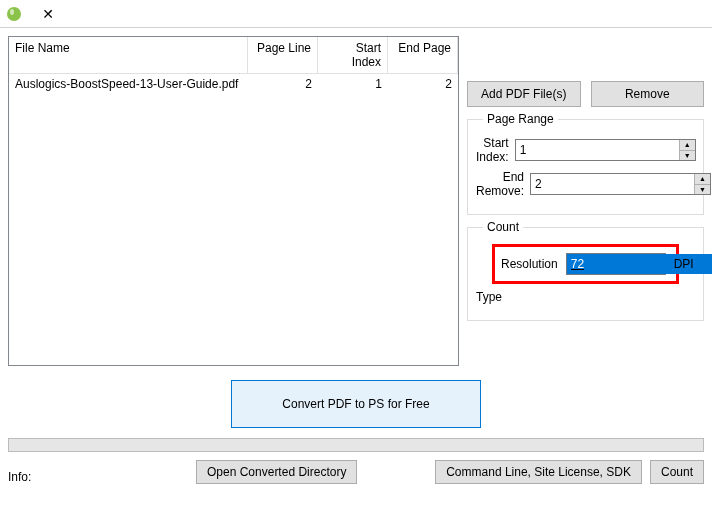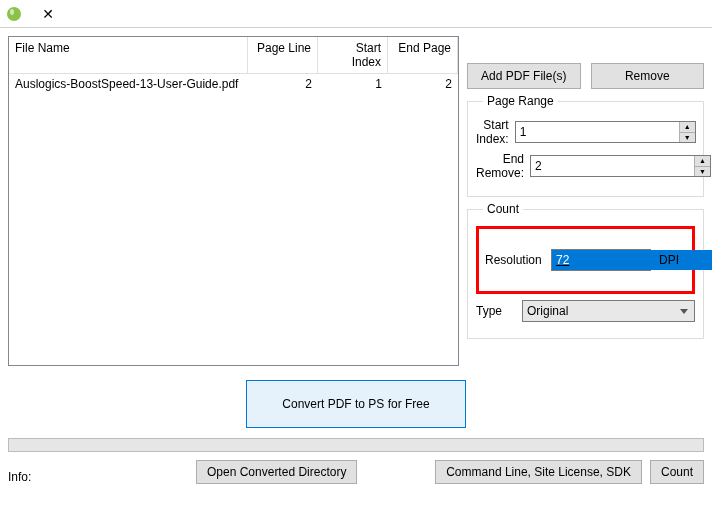--- a/index.html
+++ b/index.html
@@ -29,30 +29,30 @@
 .group { border: 1px solid #dcdcdc; padding: 10px 8px 10px 8px; position: relative; margin-top: 4px; }
 .group-title { position: absolute; top: -8px; left: 15px; background: #fff; padding: 0 4px; }
 .field { display: flex; align-items: center; margin: 6px 0; gap: 6px; }
 .field label { width: 68px; text-align: right; }
 .spin { display: flex; border: 1px solid #7a7a7a; height: 22px; flex: 1; background: #fff; }
 .spin input { border: none; flex: 1; padding: 0 4px; outline: none; font-size: 12px; }
 .spin .arrows { width: 16px; display: flex; flex-direction: column; border-left: 1px solid #b0b0b0; }
 .spin .arrows span { flex: 1; display: flex; align-items: center; justify-content: center; font-size: 7px; background: #e1e1e1; border-bottom: 1px solid #b0b0b0; }
 .spin .arrows span:last-child { border-bottom: none; }
 
-.redbox { border: 3px solid #ff0000; padding: 20px 6px; margin: 6px 0; }
+.redbox { border: 3px solid #ff0000; padding: 6px 6px; margin: 6px 16px; }
 .resrow { display: flex; align-items: center; gap: 8px; }
 .resrow .spin { width: 100px; flex: none; text-decoration: underline; }
 .resrow .spin input.sel { background: #0078d7; color: #fff; }
 
 .select { border: 1px solid #7a7a7a; height: 22px; flex: 1; display: flex; align-items: center; padding: 0 4px; background: #e8e8e8; position: relative; }
 .select::after { content: ""; position: absolute; right: 6px; top: 8px; border-left: 4px solid transparent; border-right: 4px solid transparent; border-top: 5px solid #555; }
 
 .convertbar { display: flex; justify-content: center; padding: 6px 8px; }
-.bigbtn { width: 220px; height: 48px; border: 1px solid #0078d7; background: #e5f1fb; display: flex; align-items: center; justify-content: center; cursor: default; }
+.bigbtn { width: 250px; height: 48px; border: 1px solid #0078d7; background: #e5f1fb; display: flex; align-items: center; justify-content: center; cursor: default; }
 
 .progress { margin: 4px 8px; height: 14px; border: 1px solid #bcbcbc; background: #e6e6e6; }
 
 .footer { display: flex; align-items: flex-end; padding: 4px 8px; gap: 8px; }
 .footer .info { width: 180px; }
 .smbtn { height: 24px; padding: 4px 10px; border: 1px solid #adadad; background: #e1e1e1; display: flex; align-items: center; cursor: default; }
 .footer .spacer { flex: 1; }
 </style>
 </head>
 <body>
@@ -124,23 +124,20 @@
           <div class="spin">
             <input class="sel" value="72" style="">
 
           </div>
           <span>DPI</span>
         </div>
       </div>
 
       <div class="field">
         <label style="width:40px;text-align:left">Type</label>
-        <div class="select">
-          <span>Original</span>
-        </div>
       </div>
     </div>
   </div>
 </div>
 
 <div class="convertbar">
   <div class="bigbtn">Convert PDF to PS for Free</div>
 </div>
 
 <div class="progress"></div>

